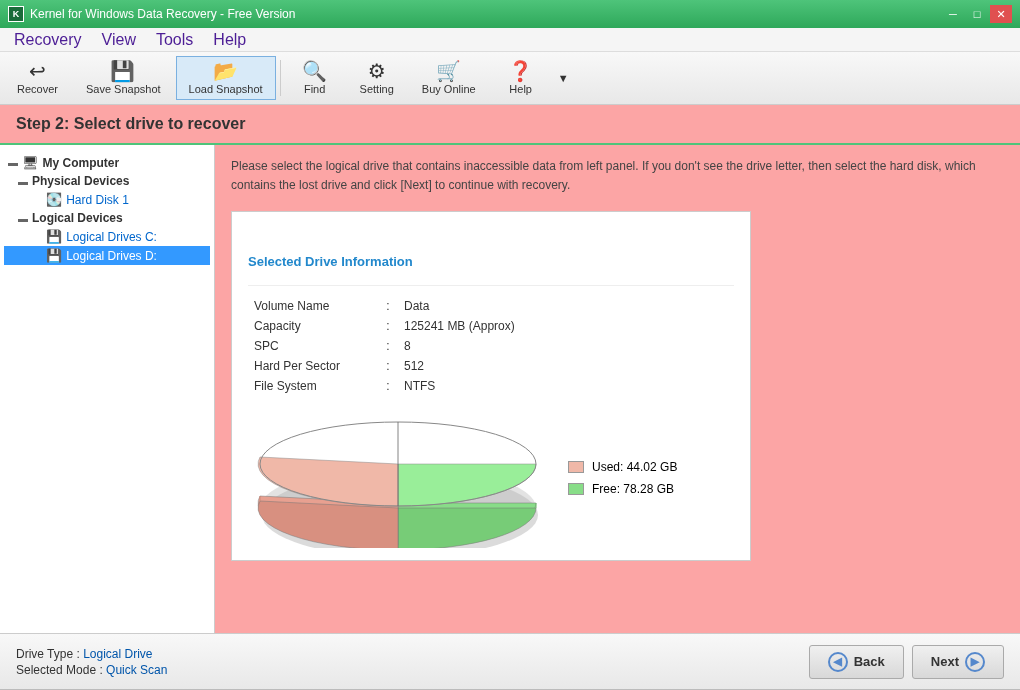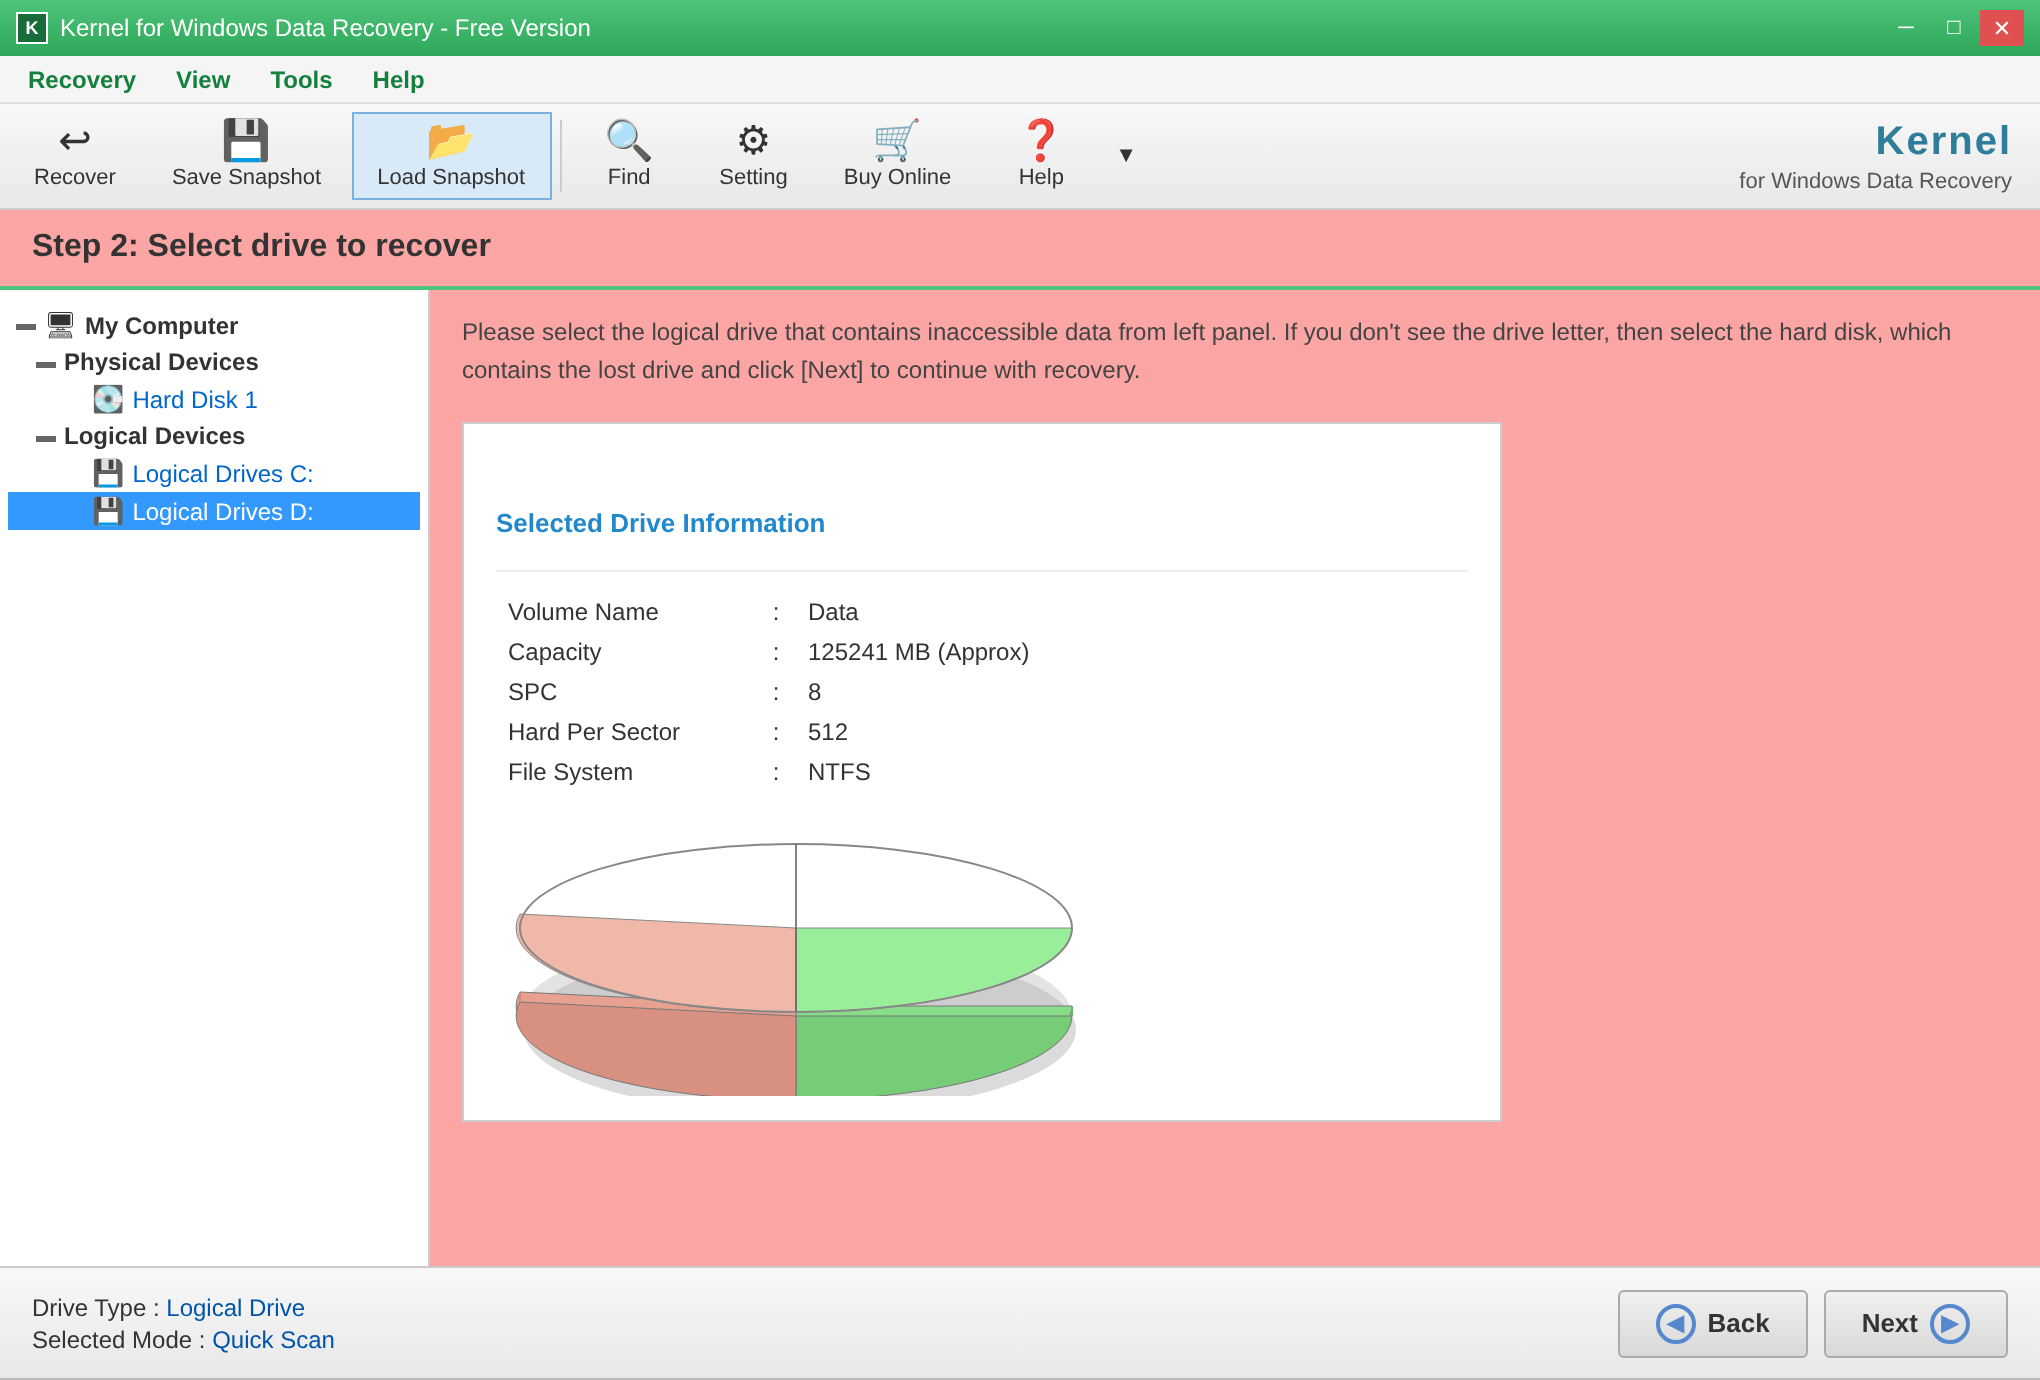--- a/index.html
+++ b/index.html
@@ -65,24 +65,23 @@
     .menu-bar {
       background: #f5f5f5;
       height: 24px;
       display: flex;
       align-items: center;
       border-bottom: 1px solid #ddd;
       padding: 0 4px;
     }
     .menu-item {
       padding: 2px 10px;
-      font-size: 12px;
+      font-size: 16px;
       cursor: pointer;
-      color: #15803d;
-      font-weight: bold;
+      color: #4c1d95;
     }
 
     
     .toolbar {
       background: linear-gradient(to bottom, #f8f8f8, #e8e8e8);
       border-bottom: 1px solid #ccc;
       display: flex;
       align-items: stretch;
       padding: 4px 4px;
       gap: 2px;
@@ -366,26 +365,20 @@
     <span class="toolbar-icon">🛒</span>
     <span>Buy Online</span>
   </button>
   <button class="toolbar-btn">
     <span class="toolbar-icon">❓</span>
     <span>Help</span>
   </button>
   <button class="toolbar-btn" style="min-width:20px;padding:4px 4px;">
     <span>▼</span>
   </button>
-  <div class="toolbar-right">
-    <div class="brand-text">
-      <div class="brand-kernel">Kernel</div>
-      <div class="brand-sub">for Windows Data Recovery</div>
-    </div>
-  </div>
 </div>
 
 <div class="step-header">
   <span>Step 2: Select drive to recover</span>
 </div>
 
 <div class="main-content">
 
   <div class="left-panel">
     <div class="tree-item">
@@ -473,20 +466,30 @@
 
             <path d="M150,56 L288,56 A138,42 0 0,1 150,98 Z" fill="#99ee99" stroke="#888" stroke-width="0.5"></path>
 
             <path d="M150,56 L12,49 A138,42 0 0,0 150,98 Z" fill="#f0b8a8" stroke="#888" stroke-width="0.5"></path>
 
             <ellipse cx="150" cy="56" rx="138" ry="42" fill="none" stroke="#888" stroke-width="1"></ellipse>
 
             <line x1="150" y1="14" x2="150" y2="98" stroke="#666" stroke-width="0.8"></line>
           </svg>
         </div>
+        <div class="legend">
+          <div class="legend-item">
+            <div class="legend-color" style="background:#f0b8a8;"></div>
+            <span>Used: 44.02 GB</span>
+          </div>
+          <div class="legend-item">
+            <div class="legend-color" style="background:#88dd88;"></div>
+            <span>Free: 78.28 GB</span>
+          </div>
+        </div>
       </div>
     </div>
   </div>
 </div>
 
 <div class="status-bar">
   <div class="status-left">
     <div class="status-row">
       <span class="status-label">Drive Type</span>
       <span> : </span>

